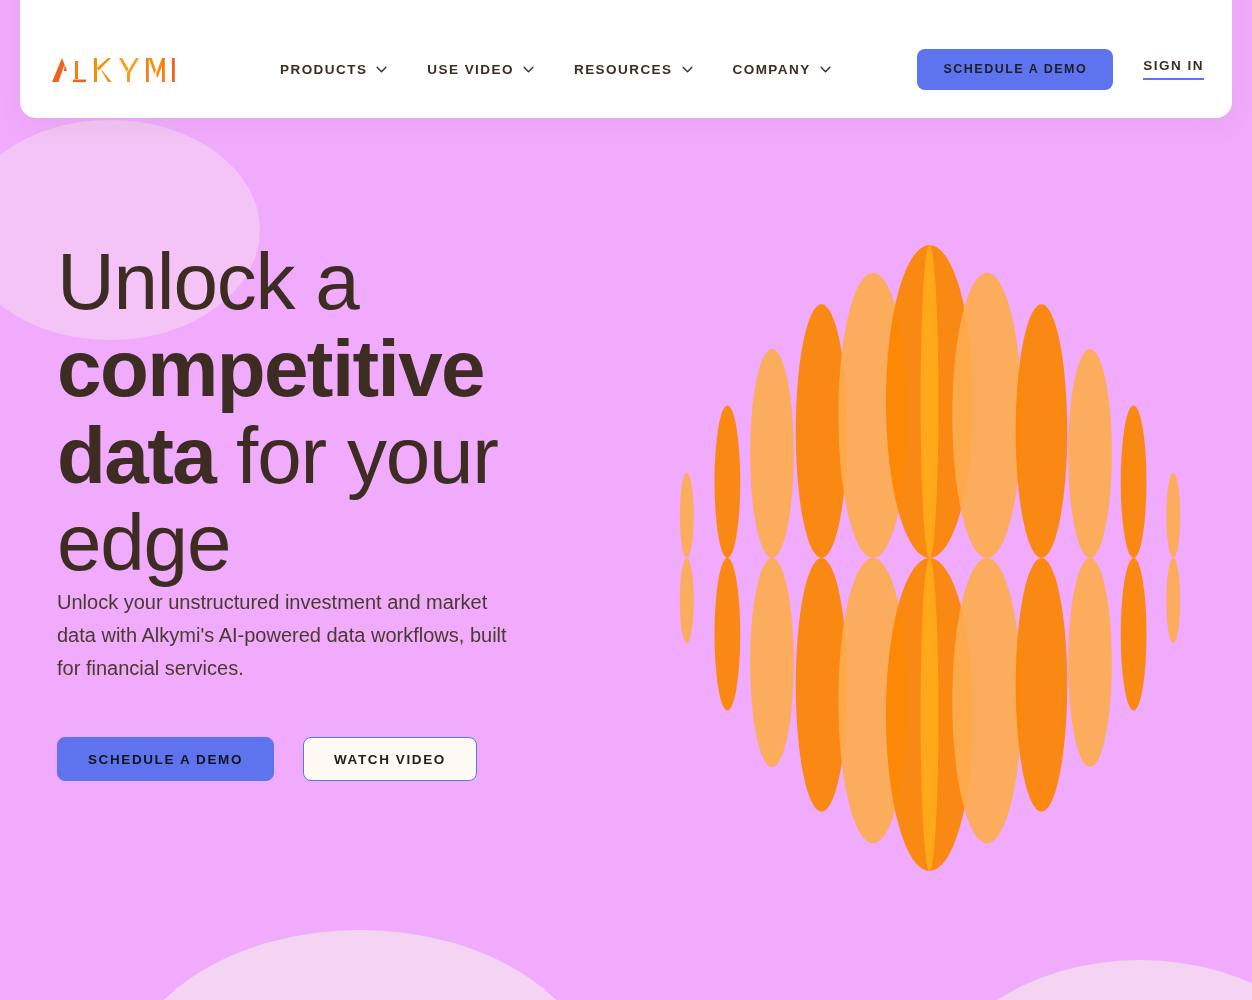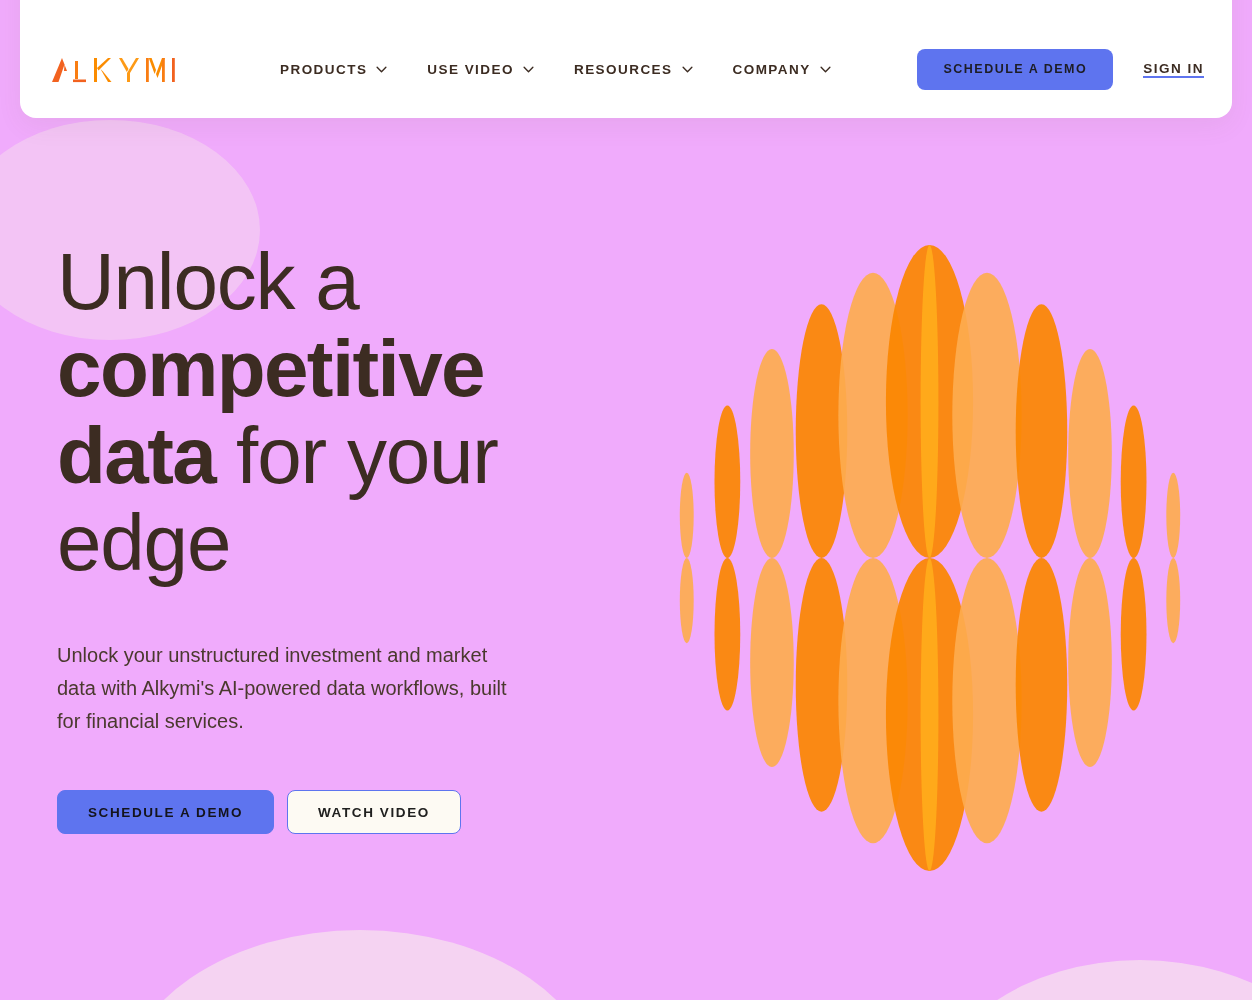--- a/index.html
+++ b/index.html
@@ -45,44 +45,44 @@
   .btn-demo-sm {
     background:#5e74ef; color:#1d1d26;
     border:none; border-radius:8px;
     padding:0 26px; height:41px; line-height:41px;
     font-size:12.5px; font-weight:bold; letter-spacing:1.5px;
     font-family:"Liberation Sans", sans-serif; cursor:pointer;
     white-space:nowrap;
   }
   .signin {
     font-size:13.5px; font-weight:bold; letter-spacing:1.5px; color:#3c2c22;
-    border-bottom:2px solid #5e74ef; cursor:pointer; white-space:nowrap;
+    padding-bottom:5px; border-bottom:2px solid #5e74ef; cursor:pointer; white-space:nowrap;
   }
 
   
   .hero { position:absolute; left:0; top:118px; width:1252px; }
   .hero-copy { position:absolute; left:57px; top:120px; width:540px; }
   h1.headline {
     font-size:80px; line-height:87px; font-weight:300;
     color:#3c2c22; letter-spacing:-1.2px;
   }
   h1.headline b { font-weight:bold; letter-spacing:-1.6px;margin-top:13px; }
   .sub {
-    margin-top:53px; width:470px;
+    width:470px;
     font-size:20px; line-height:33px; font-weight:400; color:#4a392e;
   }
   .cta-row { margin-top:52px; display:flex; gap:13px; }
   .btn {
     height:44px; line-height:44px; border-radius:8px;
     font-size:13.5px; font-weight:bold; letter-spacing:1.6px;
     font-family:"Liberation Sans", sans-serif; cursor:pointer;
     padding:0 30px; white-space:nowrap;
   }
   .btn-primary { background:#5e74ef; color:#14141c; border:1px solid #5e74ef; }
-  .btn-outline { background:#fdfaf3; color:#20201f; border:1px solid #5e74ef; }
+  .btn-outline { background:#fdfaf3; color:#20201f; border:1px solid #5e74ef;margin-left:16px; }
 
   
   .art { position:absolute; left:660px; top:110px; width:540px; height:660px; }
   .art svg { display:block; width:100%; height:100%; }
 </style>
 </head>
 <body>
 
 <div class="page">
 

